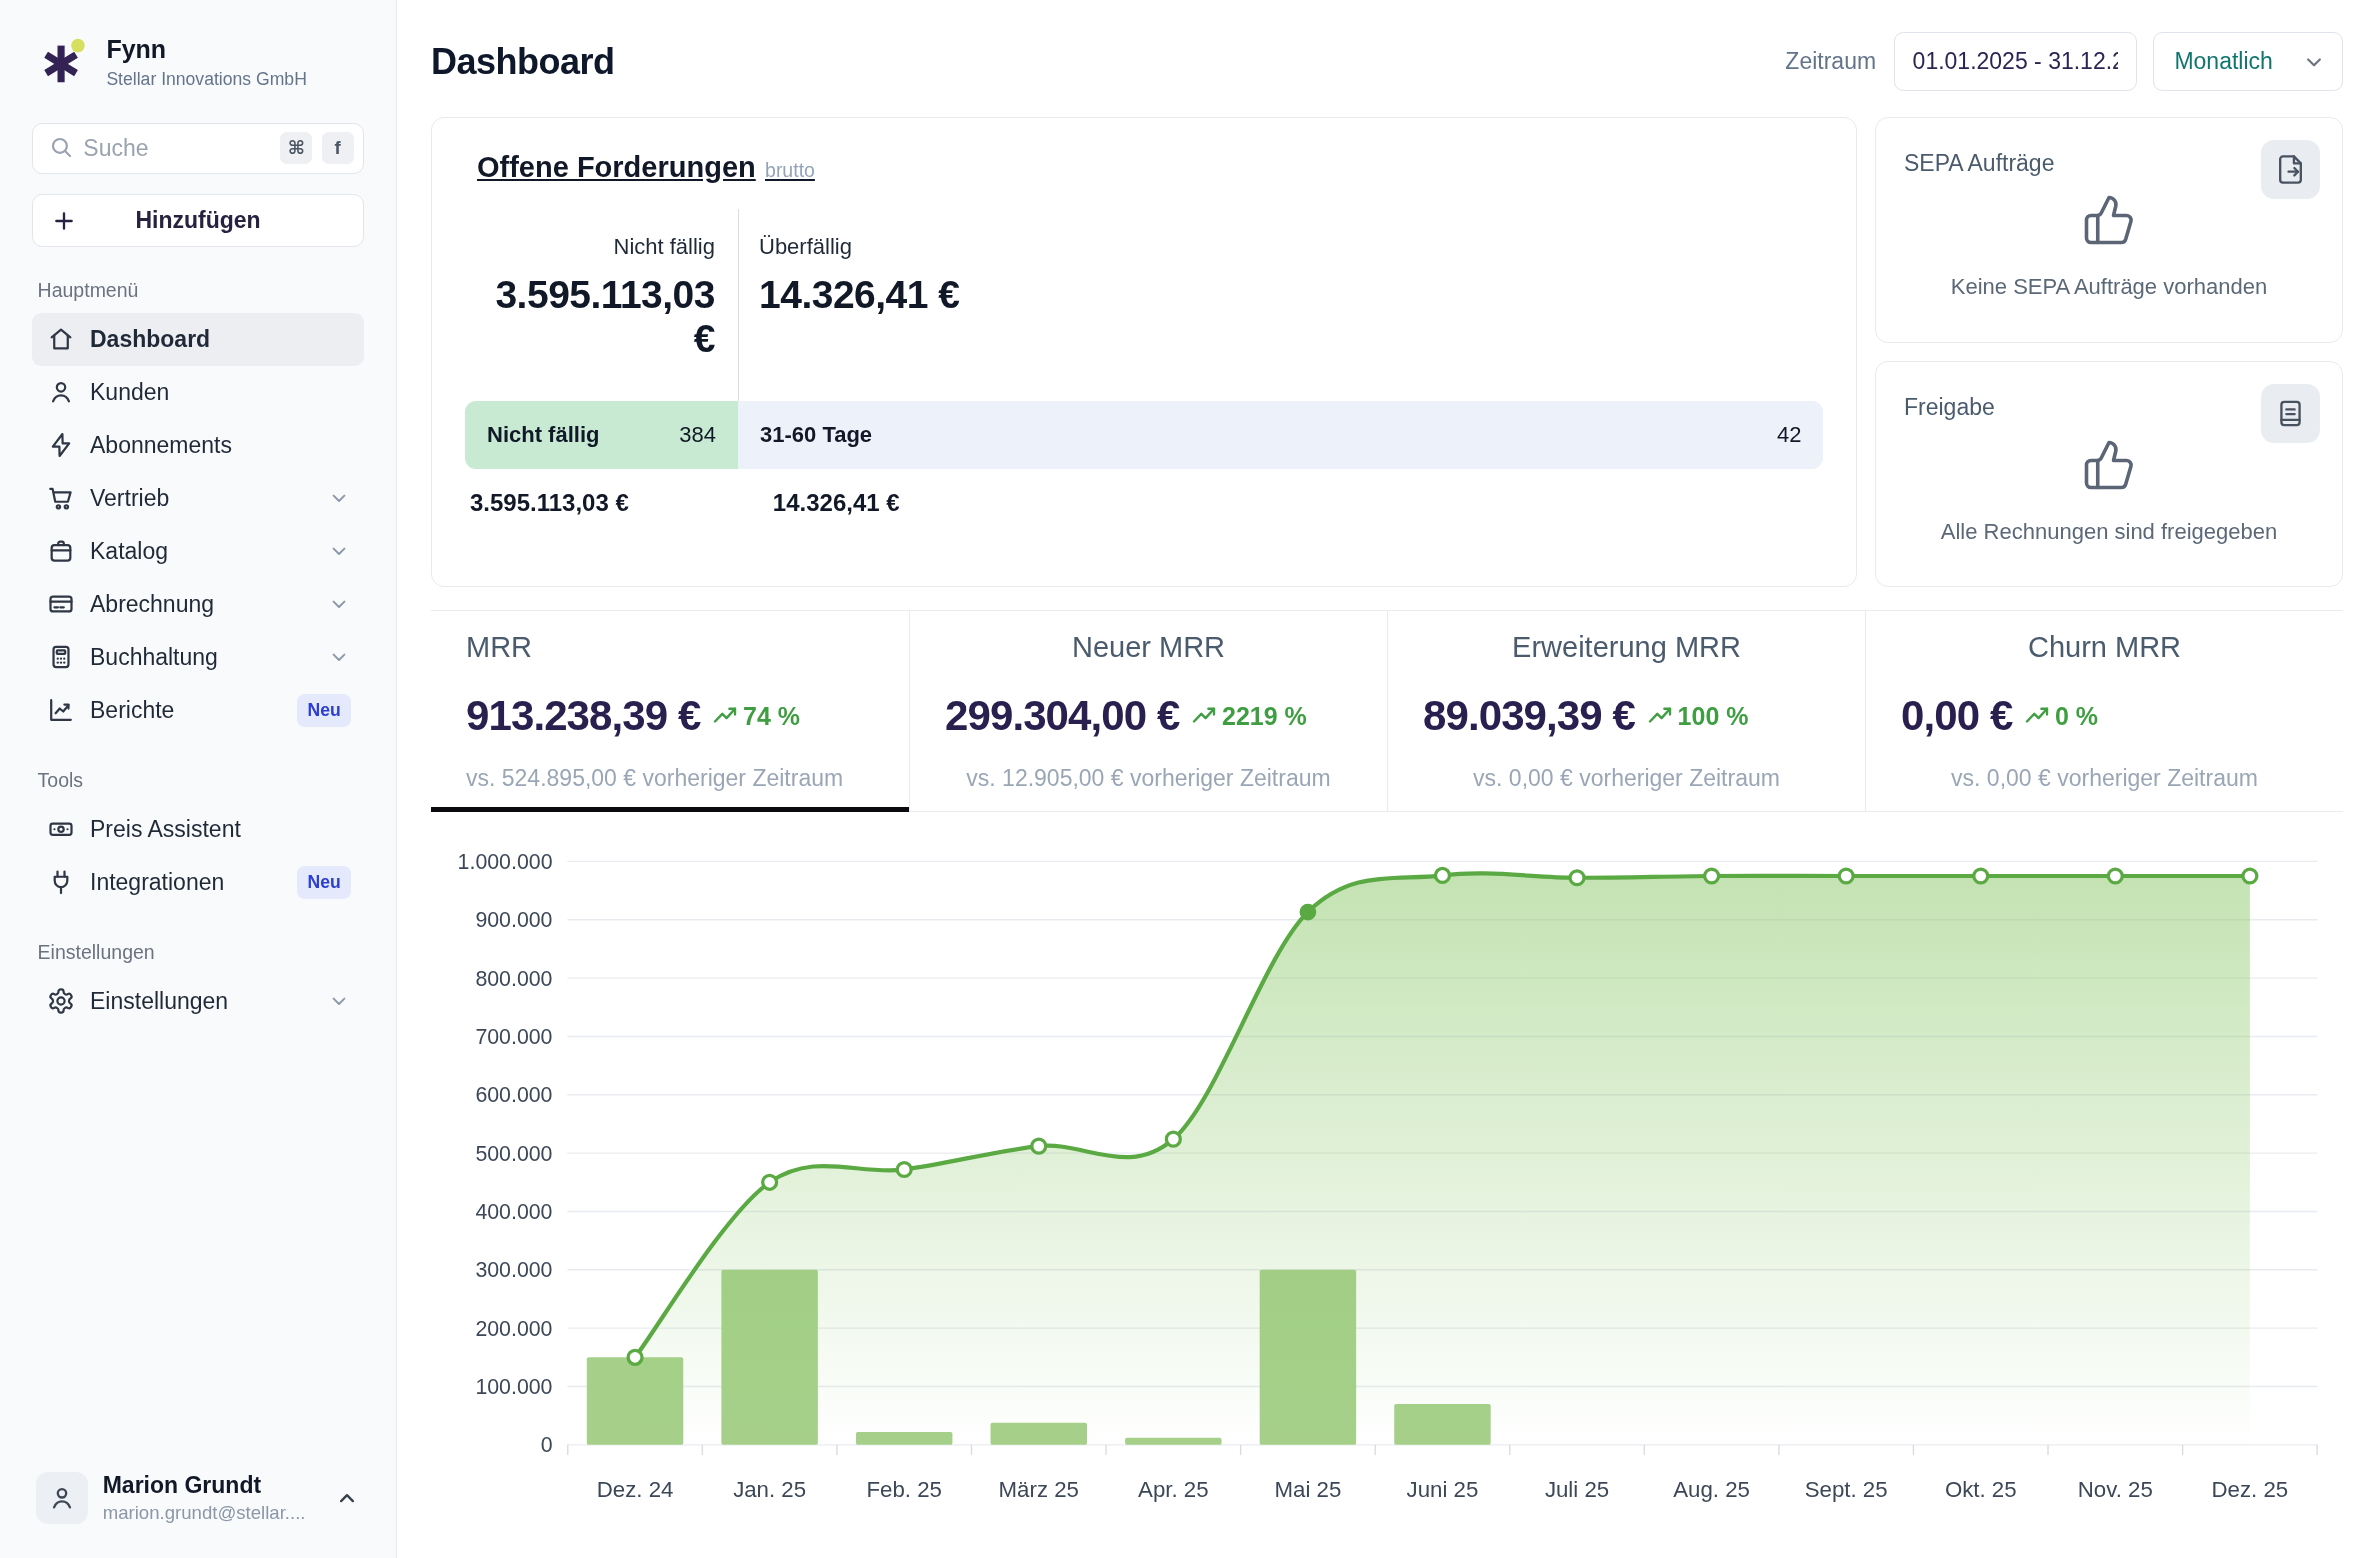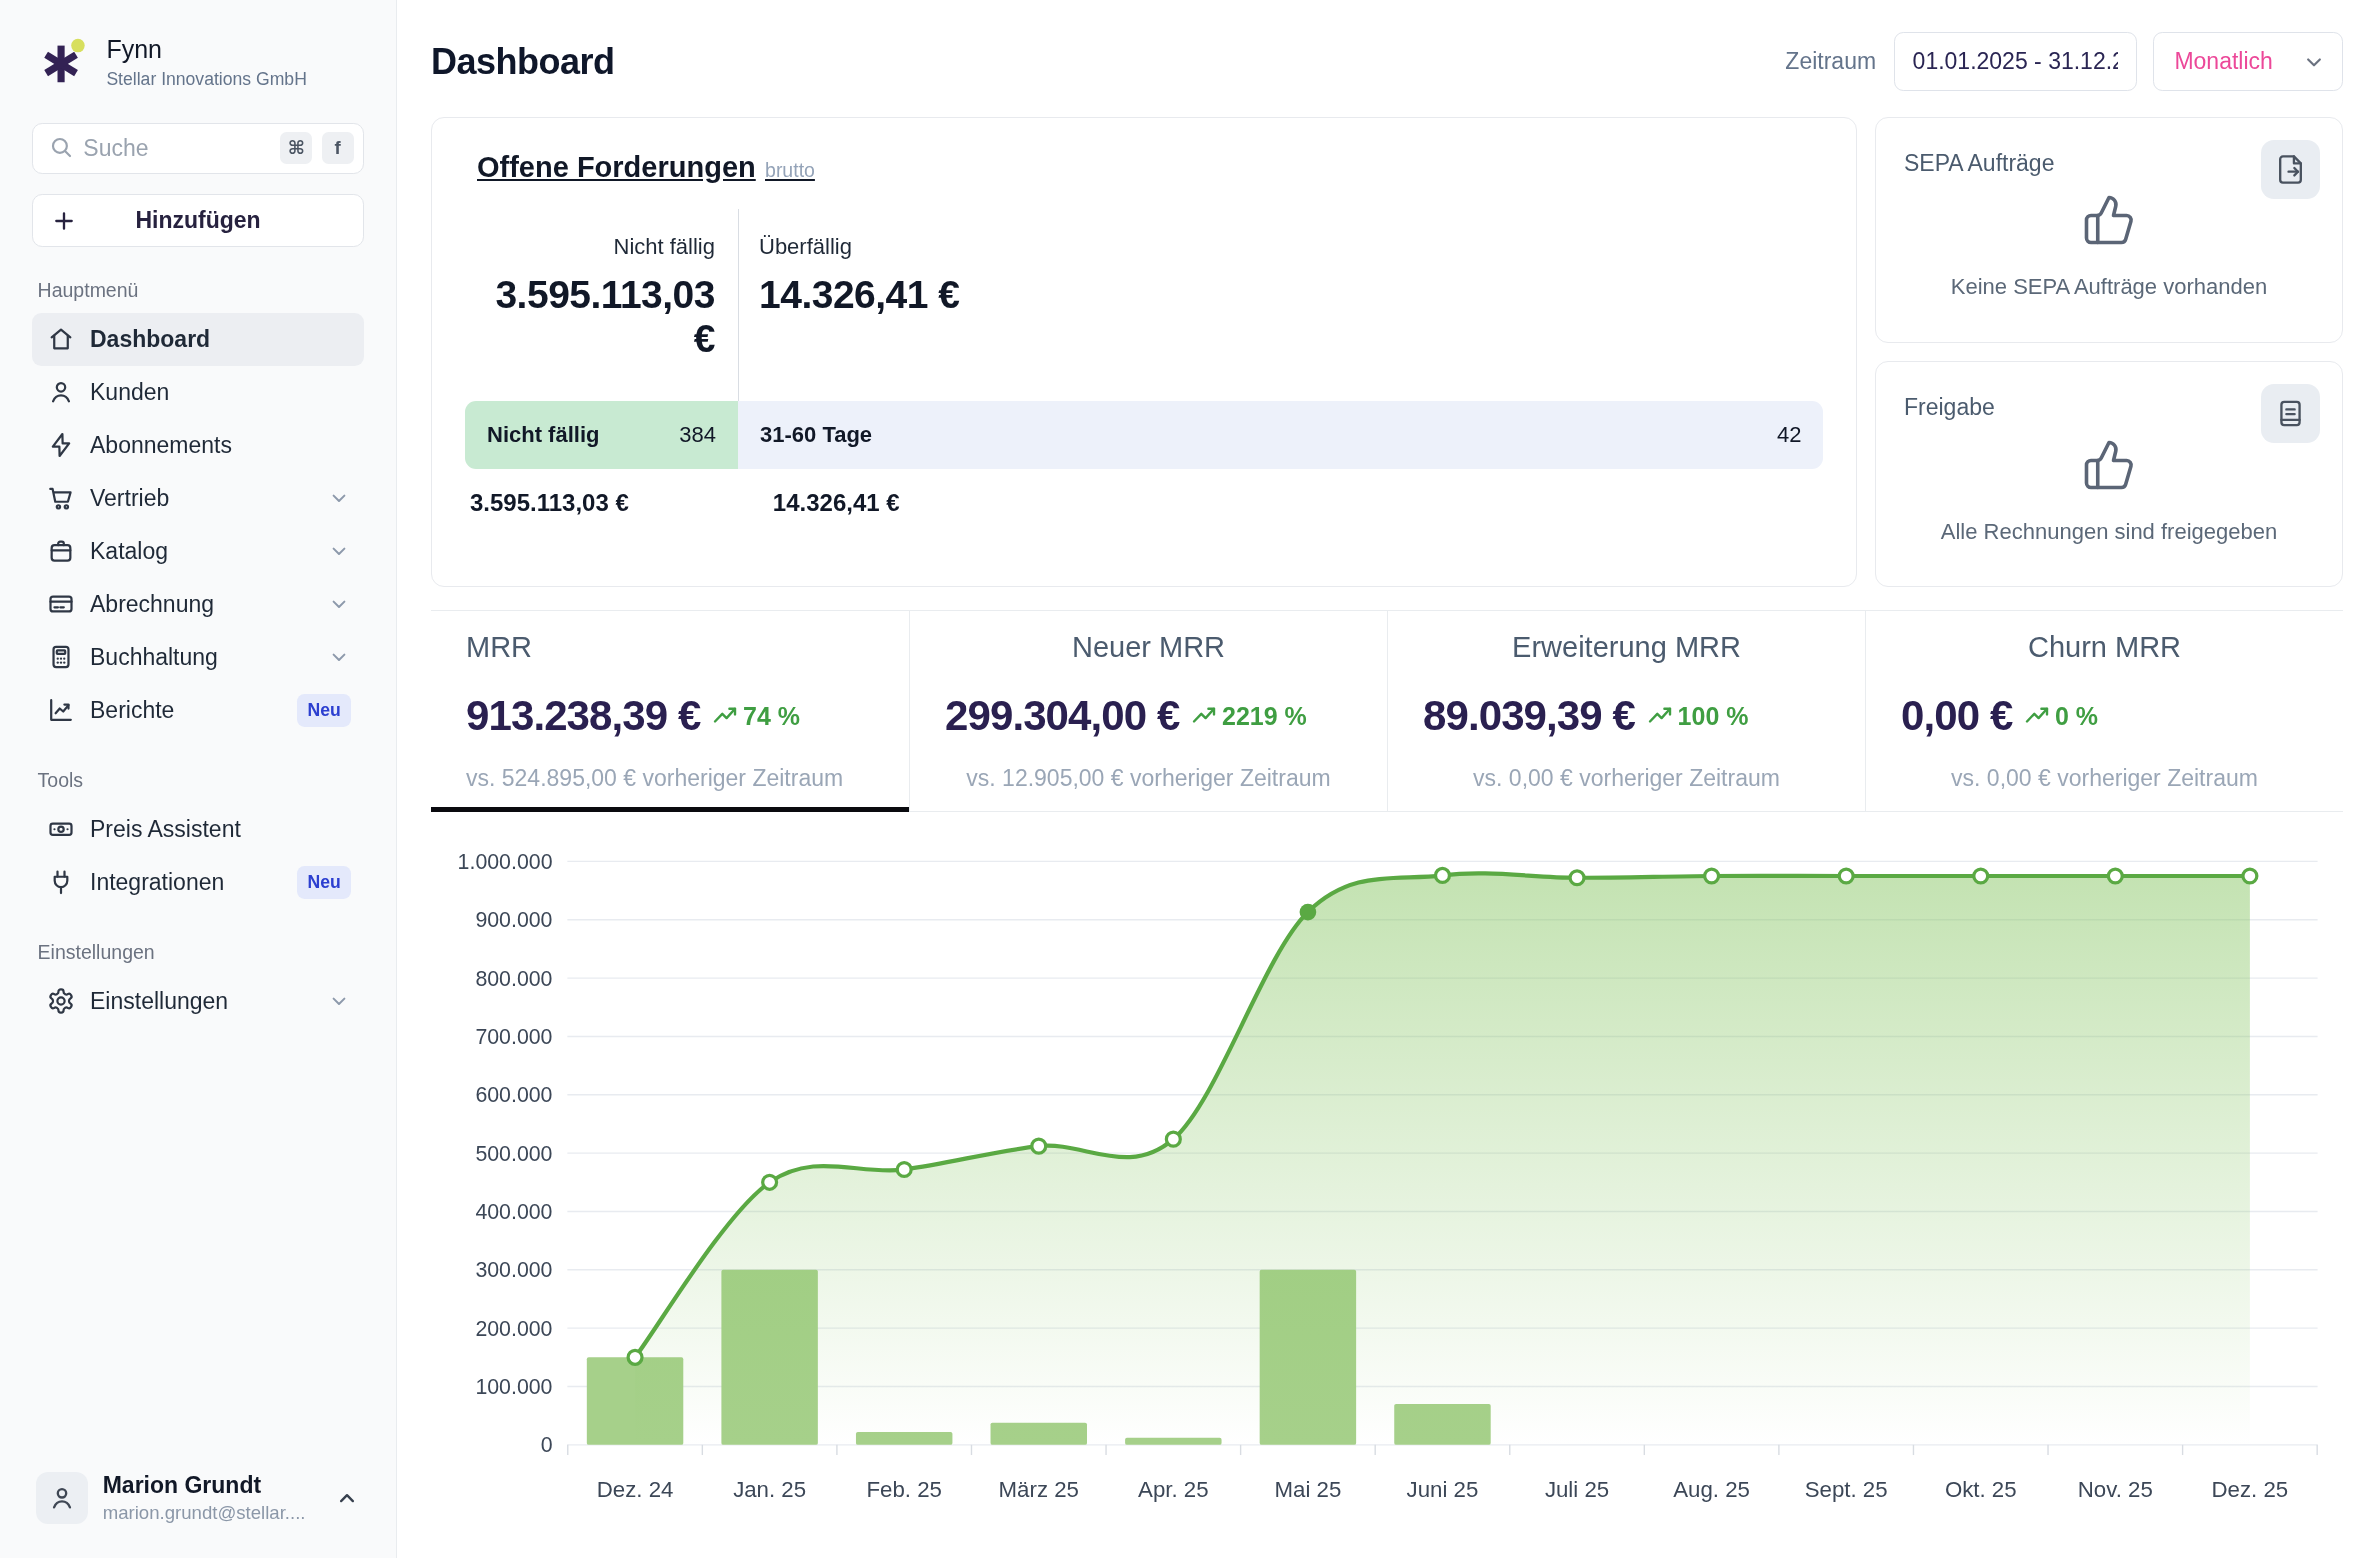--- a/index.html
+++ b/index.html
@@ -4,21 +4,21 @@
 <style>
   * { margin:0; padding:0; box-sizing:border-box; }
   html,body { width:2375px; height:1558px; overflow:hidden; }
   body { font-family:"Liberation Sans","DejaVu Sans",sans-serif; background:#fff; color:#111827; }
   .root { width:2375px; height:1558px; display:flex; }
 
   
   .sidebar { width:397px; min-width:397px; background:#f9fafb; border-right:0.9px solid #e9ecef;
              display:flex; flex-direction:column; padding:35px 32px 28px; }
   .logo-row { display:flex; align-items:center; gap:16.7px; margin-left:3.7px; }
-  .logo-name { font-size:25px; font-weight:normal; color:#111827; }
+  .logo-name { font-size:25px; font-weight:bold; color:#111827; }
   .logo-sub { font-size:17.6px; color:#64748b; margin-top:4.6px; }
   .search-box { margin-top:33px; height:51px; background:#fff; border:0.9px solid #e2e5ea; border-radius:10.2px;
                 display:flex; align-items:center; padding:0 9.3px 0 15px; gap:9.3px; color:#9aa3af; }
   .search-box input { border:none; outline:none; flex:1; font-size:23px; color:#334155; background:transparent;
                       font-family:inherit; min-width:0; }
   .search-box input::placeholder { color:#9aa3af; }
   .kbd { width:32px; height:32px; border-radius:6.5px; background:#eef0f3; color:#4b5563; font-size:18.6px;
          display:flex; align-items:center; justify-content:center; font-weight:bold; }
   .add-btn { margin-top:20.4px; height:53px; background:#fff; border:0.9px solid #e2e5ea; border-radius:10.2px;
              display:flex; align-items:center; font-size:23px; font-weight:bold; color:#27223f;
@@ -44,21 +44,21 @@
   .main { flex:1; padding:0 32px 0 34px; display:flex; flex-direction:column; }
   .hdr { display:flex; align-items:center; justify-content:space-between; padding:32px 0 26px; }
   .hdr h1 { font-size:36px; font-weight:bold; color:#0f172a; letter-spacing:-0.5px; }
   .hdr-controls { display:flex; align-items:center; gap:16px; }
   .period-label { font-size:23px; color:#64748b; margin-right:1.9px; }
   .date-input { width:243px; height:59px; border:0.9px solid #dfe3ea; border-radius:9.3px; padding:0 17.6px;
                 font-size:23px; color:#2a2553; font-family:inherit; background:#fff; white-space:nowrap;
                 overflow:hidden; outline:none; }
   .select-box { width:190px; height:59px; border:0.9px solid #dfe3ea; border-radius:9.3px; background:#fff;
                 display:flex; align-items:center; justify-content:space-between; padding:0 15px 0 20.4px;
-                font-size:23px; color:#ec4899; cursor:pointer; }
+                font-size:23px; color:#0f766e; cursor:pointer; }
   .select-box .chev { color:#6b7280; }
 
   .content-grid { display:grid; grid-template-columns:1fr 468px; gap:17.6px; }
 
   .card { background:#fff; border:0.9px solid #e8eaee; border-radius:13px; }
   .receivables { position:relative; height:470px; }
   .rc-title { position:absolute; left:45px; top:33px; font-size:29px; font-weight:bold; color:#111827;text-decoration:underline; }
   .rc-sub { font-size:19.5px; font-weight:normal; color:#94a3b8; margin-left:9.3px; }
   .rc-divider { position:absolute; left:306px; top:91px; width:0.9px; height:192px; background:#d9dde3; }
   .rc-col-left { position:absolute; left:33px; top:116px; width:250px; text-align:right; }

